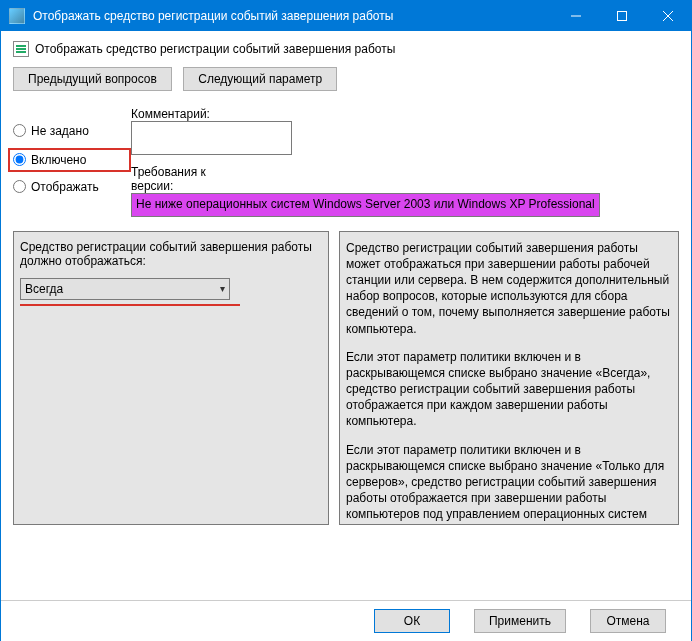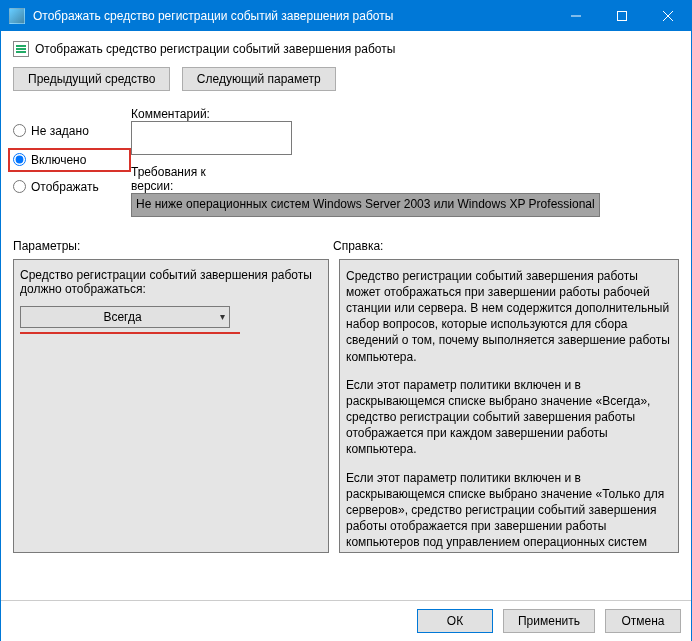--- a/index.html
+++ b/index.html
@@ -57,46 +57,45 @@
   .radio-item.hl { border:2px solid #d8332a; padding:3px 5px 3px 3px; margin-left:-5px; margin-bottom:8px; margin-top:-4px;}
   .rightcol { flex:1; }
   .fieldrow { display:flex; align-items:flex-start; margin-bottom:8px;flex-direction:column; }
   .fieldrow .lbl { width:120px; padding-top:2px; }
   .textarea {
     flex:1; height:68px; border:1px solid #7a7a7a; background:#fff;
     font-family:inherit; font-size:12px; padding:2px; resize:none;
     overflow-y:scroll;
   }
   .verbox {
-    flex:1; height:42px; border:1px solid #7a7a7a; background:#a3a3a3;
+    flex:1; height:42px; border:1px solid #7a7a7a; background:#d946ef;
     padding:3px 4px; overflow-y:scroll; line-height:1.3;
   }
   .midlabels { display:flex; margin-top:14px; }
   .midlabels .left { width:320px; }
   .panes { display:flex; gap:10px; margin-top:6px; }
   .pane {
     border:1px solid #7a7a7a; height:294px; padding:8px 6px;
     overflow-y:auto; background:#e5e5e5;
   }
   .pane.left { width:316px; overflow:hidden; }
   .pane.right { flex:1; line-height:1.35; overflow-y:scroll;}
   .pane.right p { margin:0 0 12px 0; }
   .combo {
     width:210px; height:22px; border:1px solid #7a7a7a; background:#e1e1e1;
     display:flex; align-items:center; padding:0 4px; margin-top:10px;
     font-size:12px;
-    text-align:center;
   }
   .combo .val { flex:1; }
   .combo .chev { font-size:10px; color:#333; }
   .underline { width:220px; height:2px; background:#d8332a; margin-top:4px; }
   .footer {
     position:absolute; bottom:0; left:1px; right:1px;
-    border-top:1px solid #ccc; padding:8px 10px; display:flex;
-    justify-content:flex-end; gap:10px; background:#fff;
+    border-top:1px solid #ccc; padding:8px 25px; display:flex;
+    justify-content:flex-end; gap:24px; background:#fff;
   }
   .footer .winbutton { margin:0; min-width:76px;}
   .footer .winbutton.default { border:1.5px solid #0078d7; }
   
   ::-webkit-scrollbar { width:16px; }
   ::-webkit-scrollbar-track { background:#f0f0f0; }
   ::-webkit-scrollbar-thumb { background:#c2c2c2; }
   ::-webkit-scrollbar-button { background:#f0f0f0; height:16px; }
 </style>
 </head>
@@ -122,21 +121,21 @@
   </div>
 </div>
 
 <div class="content">
   <div class="header-row">
     <div class="doc-icon"></div>
     <div>Отображать средство регистрации событий завершения работы</div>
   </div>
 
   <div class="btnrow">
-    <button class="winbutton">Предыдущий средство</button>
+    <button class="winbutton">Предыдущий вопросов</button>
     <button class="winbutton">Следующий параметр</button>
   </div>
 
   <div class="row2">
     <div class="radios">
       <label class="radio-item">
         <input type="radio" name="st" style="">
         <span>Не задано</span>
       </label>
       <label class="radio-item hl">
@@ -154,24 +153,20 @@
         <div class="lbl">Комментарий:</div>
         <textarea class="textarea" style=""></textarea>
       </div>
       <div class="fieldrow">
         <div class="lbl">Требования к версии:</div>
         <div class="verbox">Не ниже операционных систем Windows Server 2003 или Windows XP Professional</div>
       </div>
     </div>
   </div>
 
-  <div class="midlabels">
-    <div class="left">Параметры:</div>
-    <div>Справка:</div>
-  </div>
 
   <div class="panes">
     <div class="pane left">
       <div>Средство регистрации событий завершения работы должно отображаться:</div>
       <div class="combo">
         <span class="val">Всегда</span>
         <span class="chev">▾</span>
       </div>
       <div class="underline"></div>
     </div>

